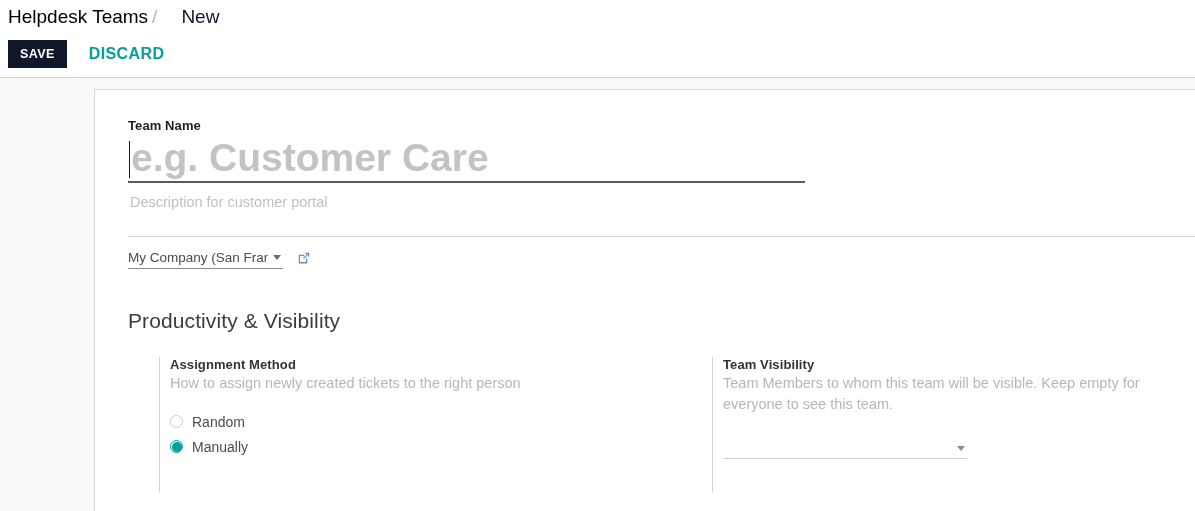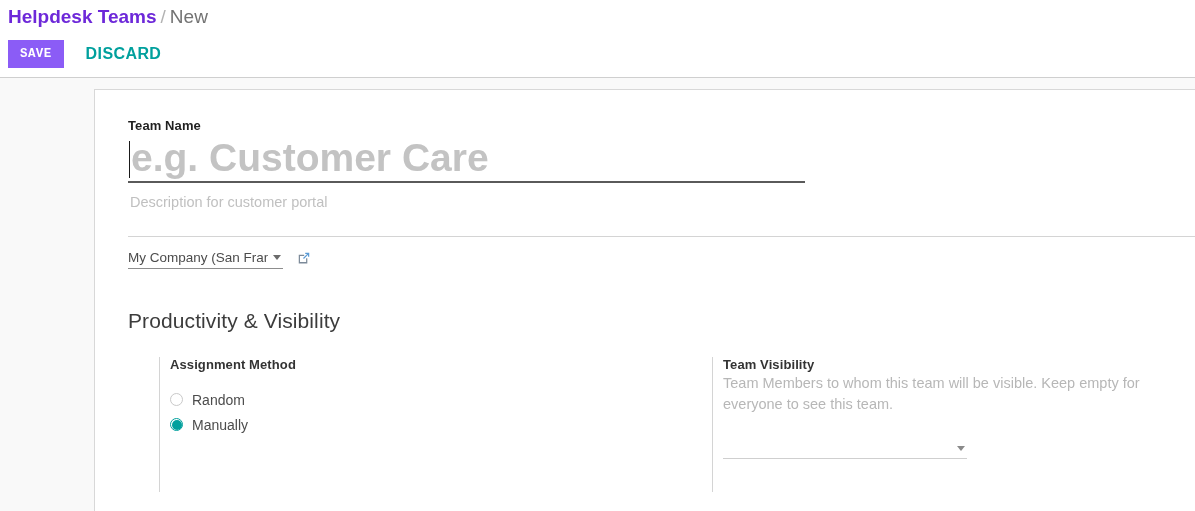--- a/index.html
+++ b/index.html
@@ -19,45 +19,45 @@
   
   .breadcrumb {
     position: absolute;
     left: 8px;
     top: 5px;
     font-size: 19px;
     line-height: 24px;
     white-space: nowrap;
   }
   .bc-root {
-    color: #6d28d9;
-    cursor: pointer;
-    font-weight: bold;
+    color: #000000;
+    cursor: pointer;
   }
   .bc-sep {
     color: #b3b3b3;
     margin: 0 4px;
   }
   .bc-current {
-    color: #737373;
+    color: #0f172a;
+    margin-left: 20px;
   }
 
   
   .toolbar {
     position: absolute;
     left: 8px;
     top: 40px;
     display: flex;
     align-items: center;
   }
   .btn-save {
-    background: #8b5cf6;
+    background: #0f172a;
     color: #ffffff;
     border: none;
-    font-family: Liberation Mono, monospace;
+    font-family: Liberation Sans, sans-serif;
     font-size: 12.5px;
     font-weight: bold;
     letter-spacing: 0.4px;
     padding: 7px 12px 7px 12px;
     line-height: 14px;
     cursor: pointer;
     border-radius: 0;
   }
   .btn-discard {
     background: transparent;
@@ -381,20 +381,21 @@
         </svg>
       </span>
     </div>
 
     <div class="section-title">Productivity &amp; Visibility</div>
 
     <div class="settings-row">
 
       <div class="setting-col col-left">
         <div class="setting-title">Assignment Method</div>
+        <div class="setting-help">How to assign newly created tickets to the right person</div>
 
         <div class="radio-list">
           <div class="radio-item">
             <span class="radio-mark"></span>
             <span class="radio-label">Random</span>
           </div>
           <div class="radio-item checked">
             <span class="radio-mark"></span>
             <span class="radio-label">Manually</span>
           </div>

